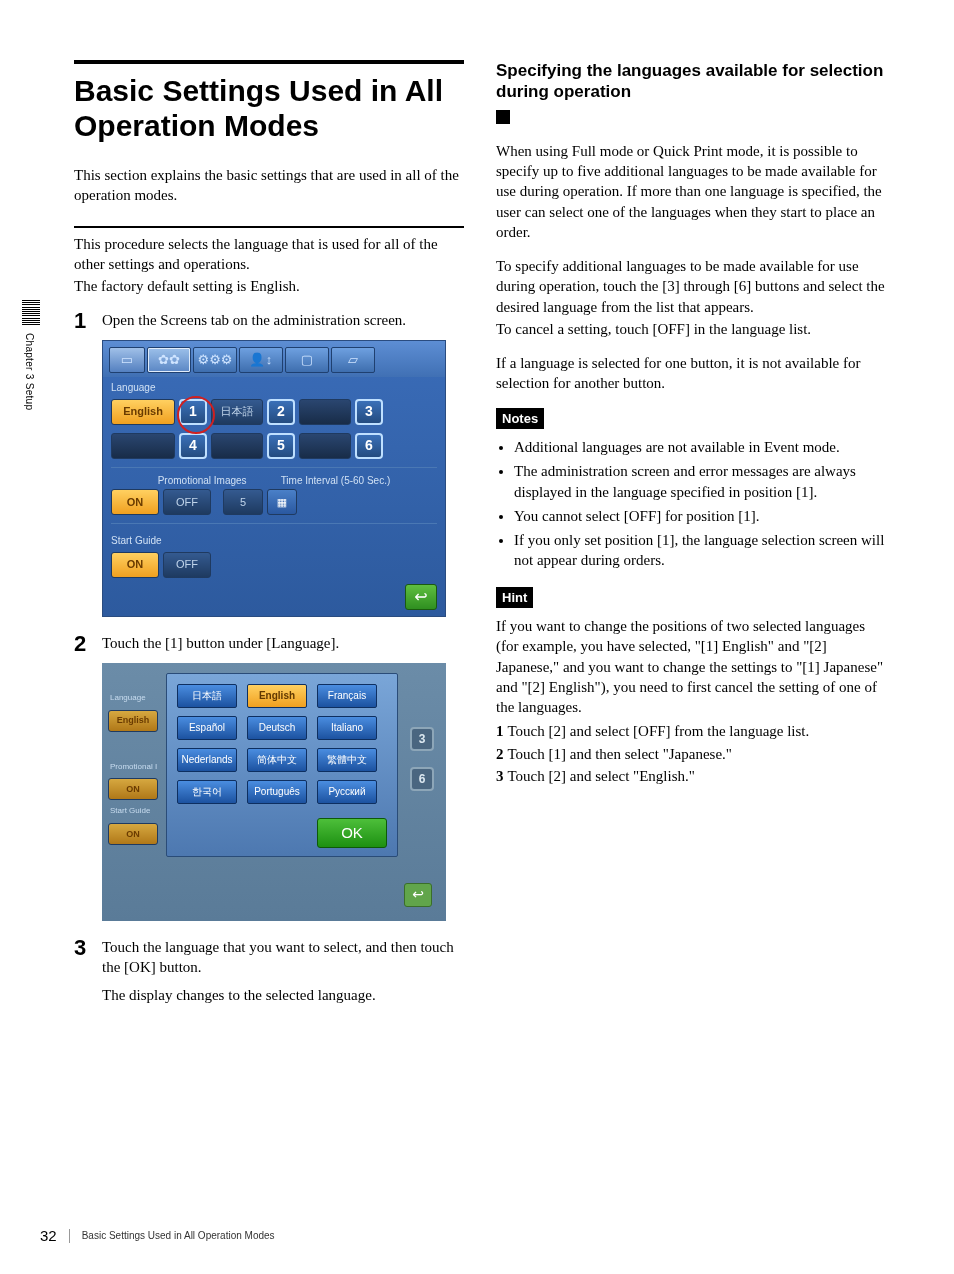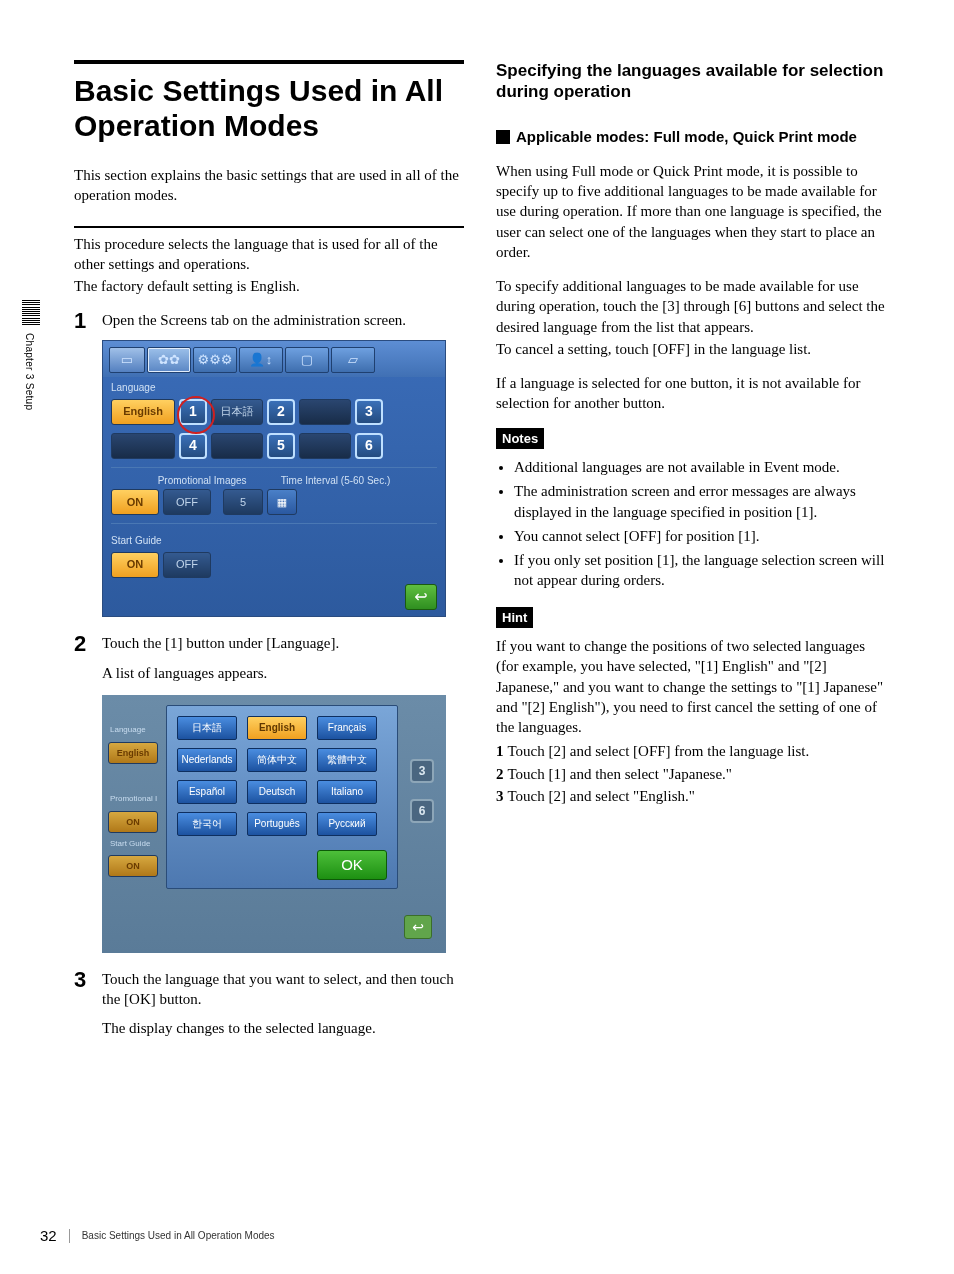--- a/index.html
+++ b/index.html
@@ -61,21 +61,21 @@
     font-family: Arial, Helvetica, sans-serif;
     font-weight: 700;
     font-size: 20px;
     margin-bottom: 10px;
   }
   h2.sub {
     font-family: Arial, Helvetica, sans-serif;
     font-weight: 700;
     font-size: 17px;
     line-height: 1.25;
-    margin-bottom: 24px;
+    margin-bottom: 4px;
   }
   .applicable {
     font-family: Arial, Helvetica, sans-serif;
     font-weight: 700;
     font-size: 15px;
     margin-bottom: 14px;
   }
   .applicable .blk {
     display: inline-block;
     width: 14px;
@@ -360,21 +360,20 @@
       </div>
       <div class="m-sgrow">
         <div class="m-back">↩</div>
       </div>
     </div>
 
     <div class="step">
       <div class="num">2</div>
       <div class="body">Touch the [1] button under [Language].</div>
     </div>
-    <p class="sub-p">A list of languages appears.</p>
 
     <div class="mock mock2">
       <div class="mock2-bg">
         <div class="mock2-bg-inner">
           <div class="mock2-left">
             <div style="height:18px;"></div>
             <div class="lbl">Language</div>
             <div class="m-chip m-chip-orange" style="background:linear-gradient(#d6a840,#b07818);">English</div>
             <div style="height:18px;"></div>
             <div class="lbl">Promotional I</div>
@@ -386,28 +385,28 @@
             <div class="ghostnum">3</div>
             <div class="ghostnum">6</div>
           </div>
           <div class="mock2-panel">
             <div class="lang-grid">
               <div class="lang-btn">日本語</div>
               <div class="lang-btn sel">English</div>
               <div class="lang-btn">Français</div>
             </div>
             <div class="lang-grid">
+              <div class="lang-btn">Español</div>
+              <div class="lang-btn">Deutsch</div>
+              <div class="lang-btn">Italiano</div>
+            </div>
+            <div class="lang-grid">
               <div class="lang-btn">Nederlands</div>
               <div class="lang-btn">简体中文</div>
               <div class="lang-btn">繁體中文</div>
-            </div>
-            <div class="lang-grid">
-              <div class="lang-btn">Español</div>
-              <div class="lang-btn">Deutsch</div>
-              <div class="lang-btn">Italiano</div>
             </div>
             <div class="lang-grid">
               <div class="lang-btn">한국어</div>
               <div class="lang-btn">Português</div>
               <div class="lang-btn">Русский</div>
             </div>
             <div style="display:flex; margin-top:6px;">
               <div class="ok-btn">OK</div>
             </div>
           </div>
@@ -419,21 +418,21 @@
     <div class="step">
       <div class="num">3</div>
       <div class="body">Touch the language that you want to select, and then touch the [OK] button.</div>
     </div>
     <p class="sub-p">The display changes to the selected language.</p>
   </div>
 
   <div class="col">
     <h2 class="sub">Specifying the languages available for selection during operation</h2>
     <div class="applicable">
-      <span class="blk"></span><span>Applicable modes: Full mode, Quick Print mode</span>
+      <span class="blk"></span>
     </div>
     <p>When using Full mode or Quick Print mode, it is possible to specify up to five additional languages to be made available for use during operation. If more than one language is specified, the user can select one of the languages when they start to place an order.</p>
     <p style="margin-bottom:2px;">To specify additional languages to be made available for use during operation, touch the [3] through [6] buttons and select the desired language from the list that appears.</p>
     <p>To cancel a setting, touch [OFF] in the language list.</p>
     <p>If a language is selected for one button, it is not available for selection for another button.</p>
 
     <div class="notes-badge">Notes</div>
     <ul class="bullets">
       <li>Additional languages are not available in Event mode.</li>
       <li>The administration screen and error messages are always displayed in the language specified in position [1].</li>

